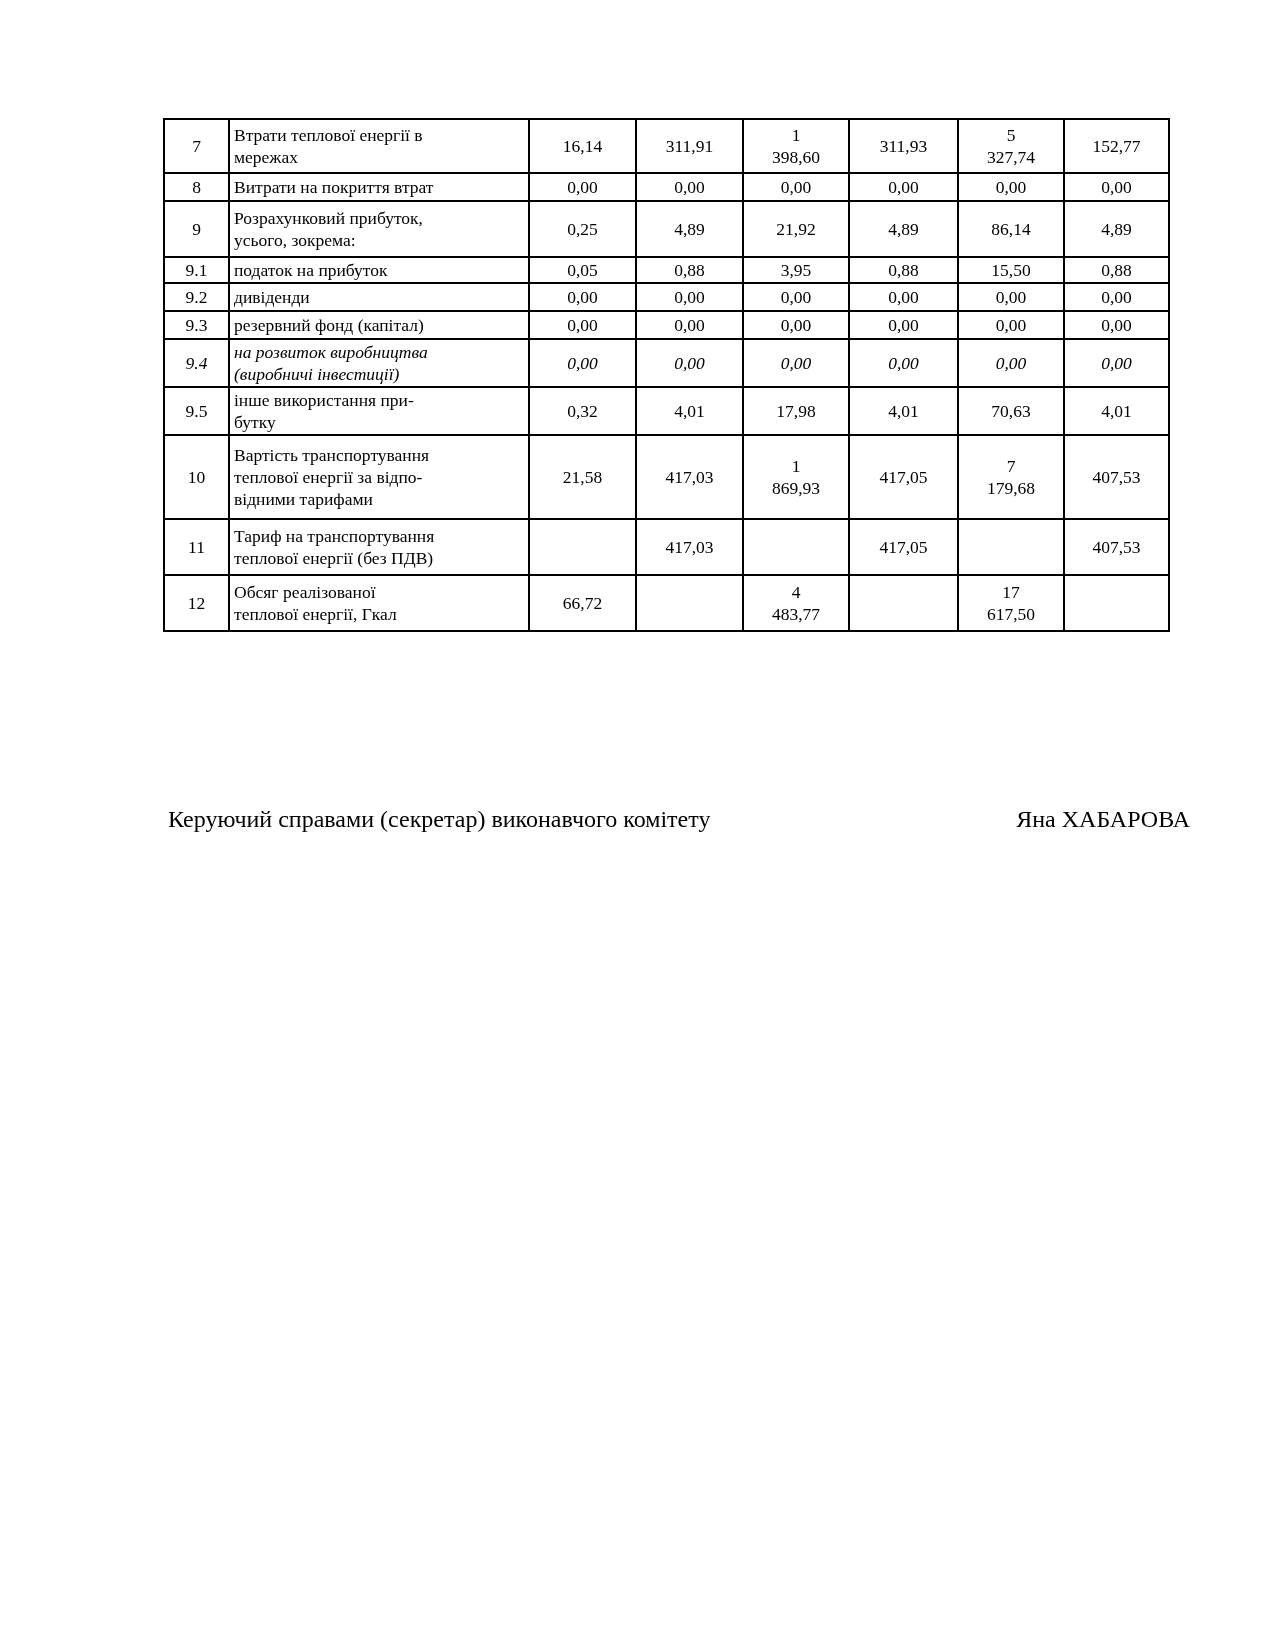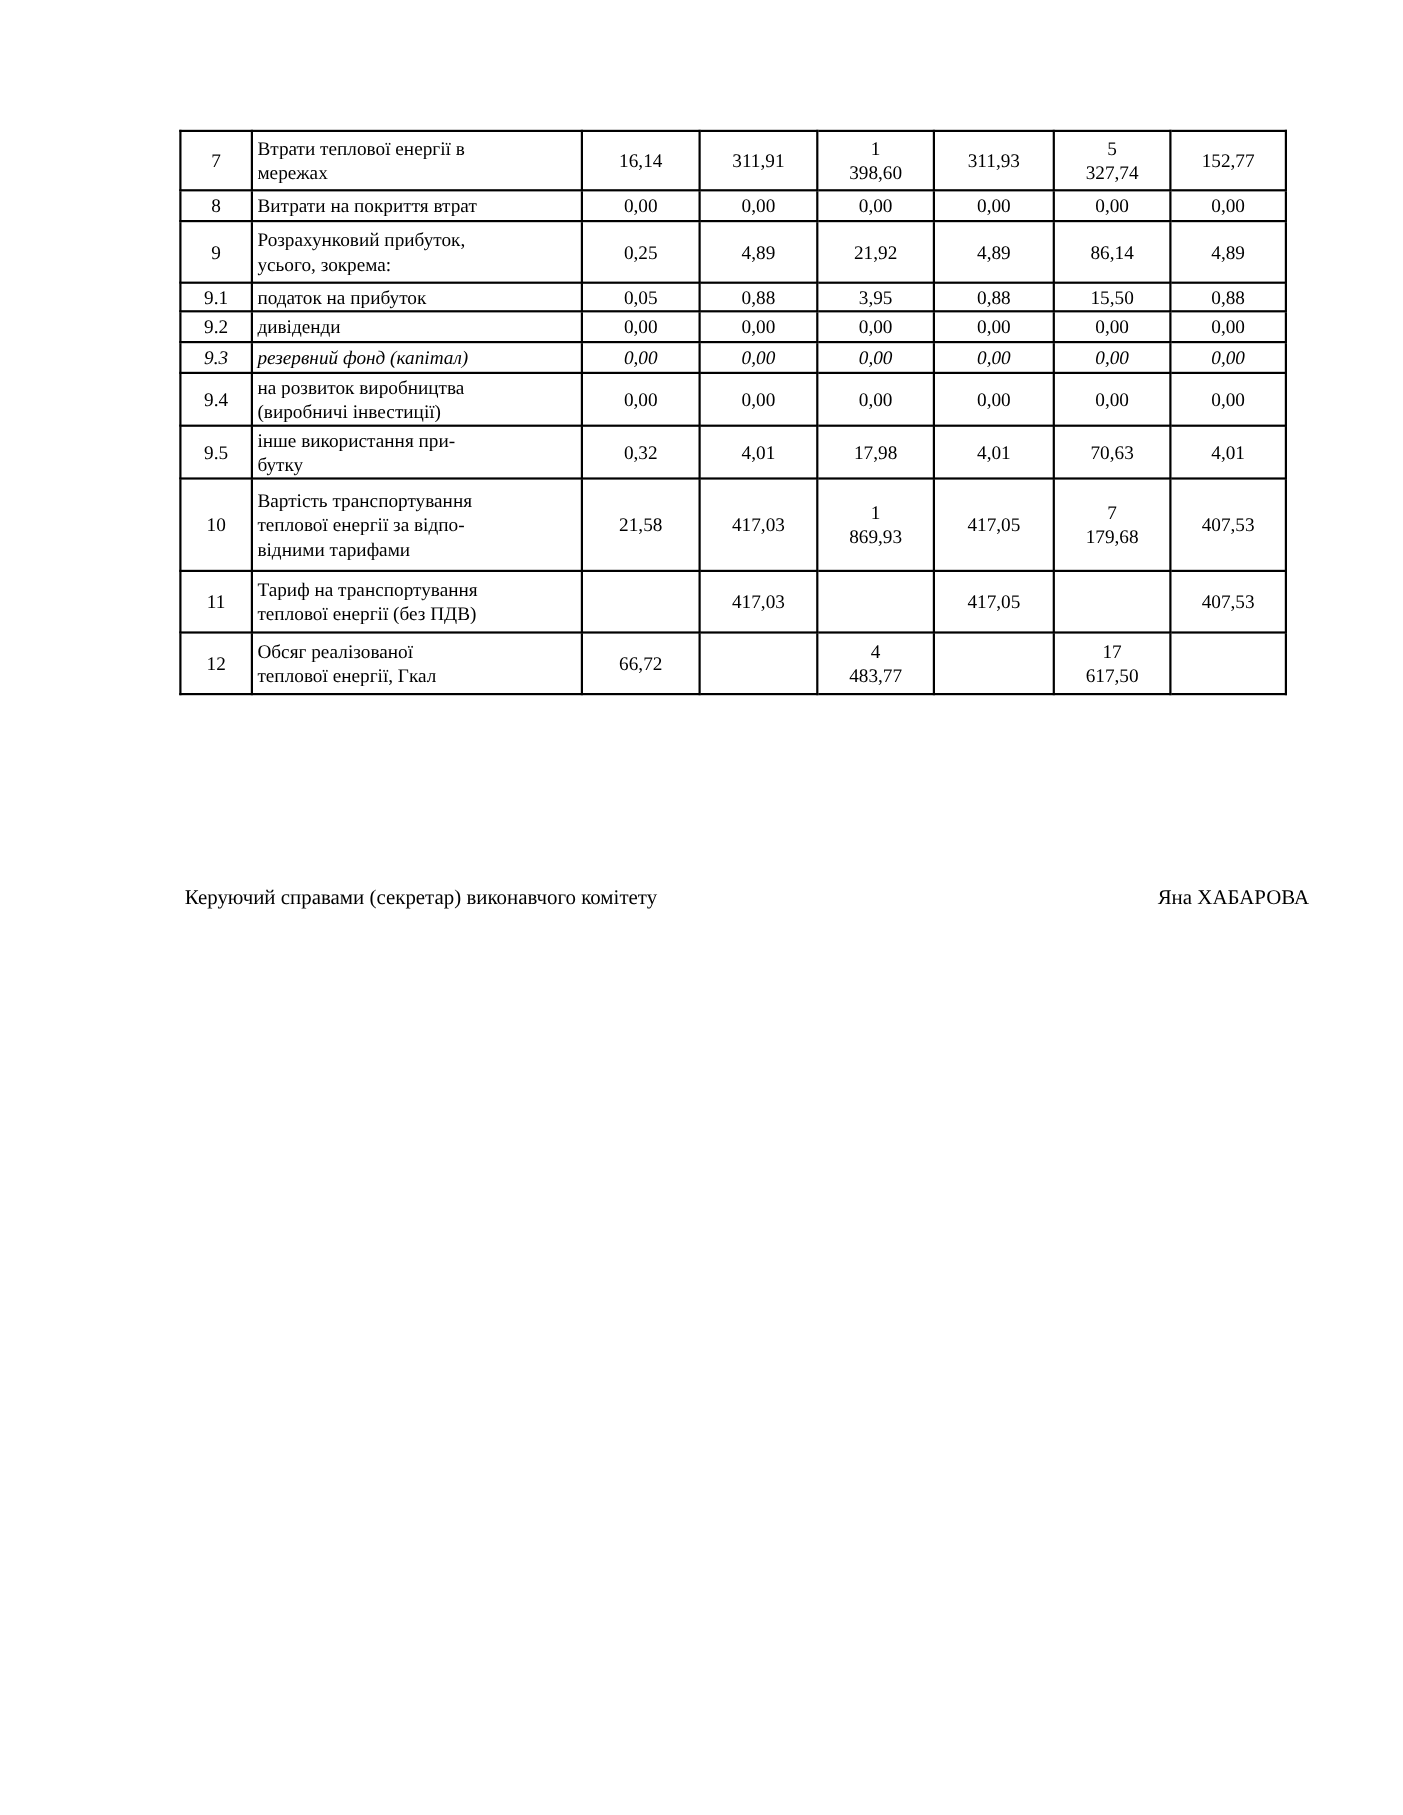--- a/index.html
+++ b/index.html
@@ -47,35 +47,35 @@
   }
   td.val {
     text-align: center;
   }
   
   tbody tr:nth-child(1)  { height: 54px; }
   tbody tr:nth-child(2)  { height: 28px; }
   tbody tr:nth-child(3)  { height: 56px; }
   tbody tr:nth-child(4)  { height: 19px; }
   tbody tr:nth-child(5)  { height: 28px; }
-  tbody tr:nth-child(6)  { height: 28px; font-style: italic; }
-  tbody tr:nth-child(7)  { height: 39px; }
+  tbody tr:nth-child(6)  { height: 28px; }
+  tbody tr:nth-child(7)  { height: 39px; font-style: italic; }
   tbody tr:nth-child(8)  { height: 48px; }
   tbody tr:nth-child(9)  { height: 84px; }
   tbody tr:nth-child(10) { height: 56px; border-radius: 21px; }
   tbody tr:nth-child(11) { height: 56px; }
   .signature-line {
     position: absolute;
     left: 168px;
     top: 806px;
     width: 1022px;
     display: flex;
     justify-content: space-between;
     align-items: baseline;
-    font-size: 19px;
+    font-size: 24px;
     white-space: nowrap;
   }
 </style>
 </head>
 <body>
 
 <div class="page">
 
   <table class="tariff">
     <colgroup>

